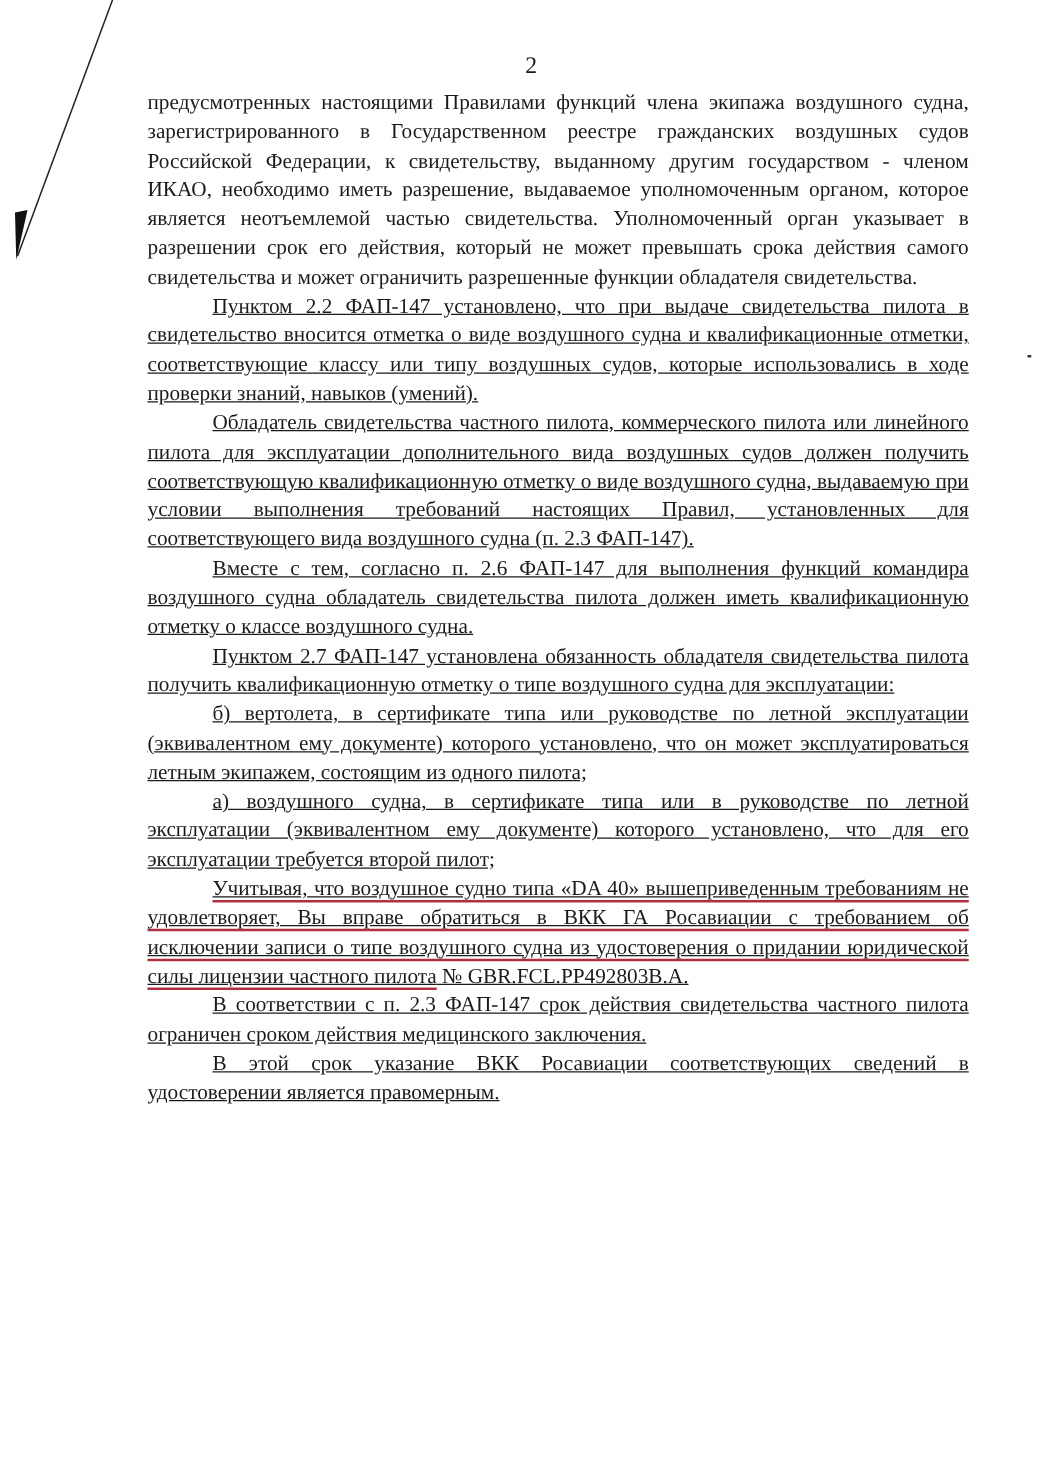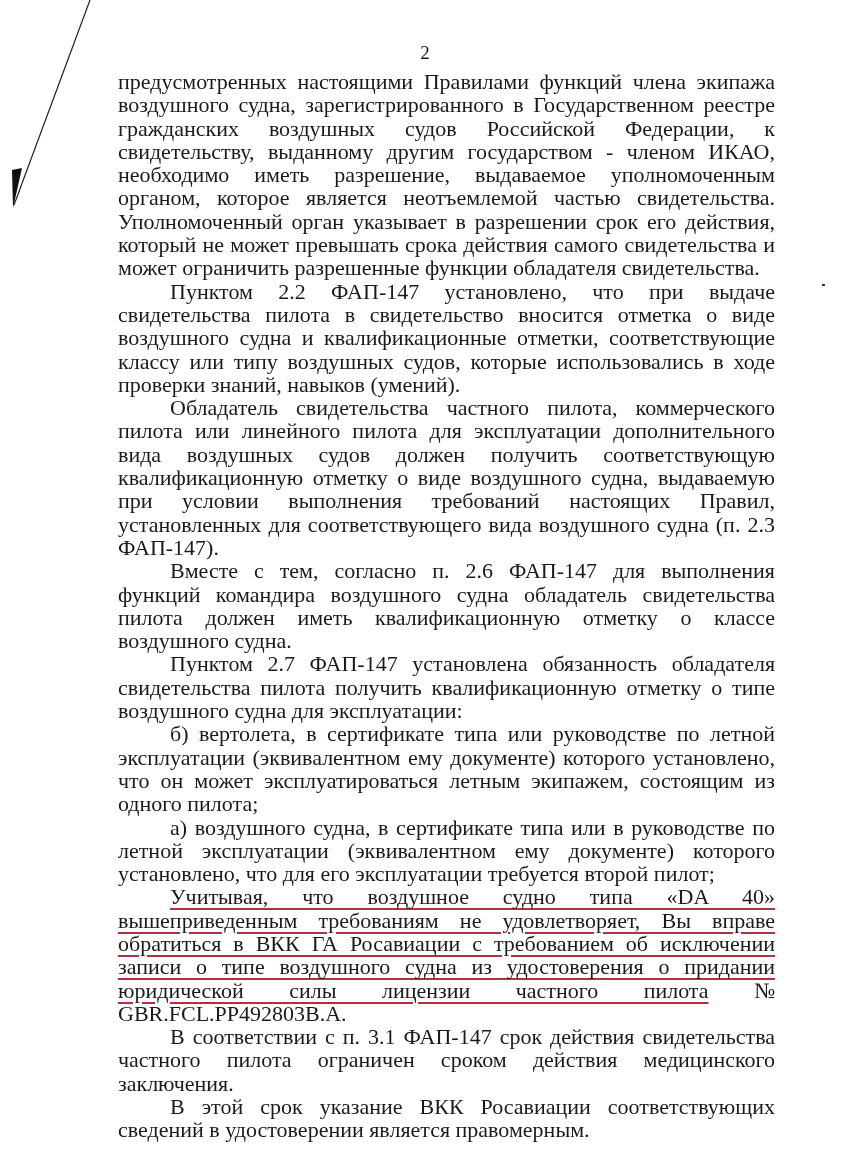--- a/index.html
+++ b/index.html
@@ -1,23 +1,23 @@
 <!DOCTYPE html>
 <html><head>
   <meta charset="utf-8">
   <style>
     html, body { margin: 0; padding: 0; background: #ffffff; }
     body { width: 850px; height: 1169px; position: relative; overflow: hidden;
            font-family: "Liberation Serif", serif; color: #1a1a1a; }
     .page-number { position: absolute; top: 42px; left: 0; width: 850px; text-align: center;
                    font-size: 19px; }
-    .content { position: absolute; top: 70px; left: 118px; width: 657px; font-size: 22px;
+    .content { position: absolute; top: 70px; left: 118px; width: 657px; font-size: 17px;
                line-height: 23.3px; }
     .para { margin: 0; text-align: justify; text-align-last: left; }
-    .indent { text-indent: 52px; }
+    .indent { text-indent: 52px; text-decoration: underline; }
     .underlined { text-decoration: underline; text-decoration-color: #b0303f;
                   text-decoration-thickness: 2px; text-underline-offset: 4px; }
     .scan-mark { position: absolute; left: 0; top: 0; }
     .dot { position: absolute; width: 3px; height: 2px; background: #333; }
   </style>
 </head>
 <body>
 
 <svg class="scan-mark" width="100" height="220" viewBox="0 0 100 220">
   <line x1="90" y1="0" x2="14" y2="205" stroke="#222" stroke-width="1.2"></line>
@@ -29,15 +29,15 @@
 
 <div class="content">
   <p class="para">предусмотренных настоящими Правилами функций члена экипажа воздушного судна, зарегистрированного в Государственном реестре гражданских воздушных судов Российской Федерации, к свидетельству, выданному другим государством - членом ИКАО, необходимо иметь разрешение, выдаваемое уполномоченным органом, которое является неотъемлемой частью свидетельства. Уполномоченный орган указывает в разрешении срок его действия, который не может превышать срока действия самого свидетельства и может ограничить разрешенные функции обладателя свидетельства.</p>
   <p class="para indent">Пунктом 2.2 ФАП-147 установлено, что при выдаче свидетельства пилота в свидетельство вносится отметка о виде воздушного судна и квалификационные отметки, соответствующие классу или типу воздушных судов, которые использовались в ходе проверки знаний, навыков (умений).</p>
   <p class="para indent">Обладатель свидетельства частного пилота, коммерческого пилота или линейного пилота для эксплуатации дополнительного вида воздушных судов должен получить соответствующую квалификационную отметку о виде воздушного судна, выдаваемую при условии выполнения требований настоящих Правил, установленных для соответствующего вида воздушного судна (п. 2.3 ФАП-147).</p>
   <p class="para indent">Вместе с тем, согласно п. 2.6 ФАП-147 для выполнения функций командира воздушного судна обладатель свидетельства пилота должен иметь квалификационную отметку о классе воздушного судна.</p>
   <p class="para indent">Пунктом 2.7 ФАП-147 установлена обязанность обладателя свидетельства пилота получить квалификационную отметку о типе воздушного судна для эксплуатации:</p>
   <p class="para indent">б) вертолета, в сертификате типа или руководстве по летной эксплуатации (эквивалентном ему документе) которого установлено, что он может эксплуатироваться летным экипажем, состоящим из одного пилота;</p>
   <p class="para indent">а) воздушного судна, в сертификате типа или в руководстве по летной эксплуатации (эквивалентном ему документе) которого установлено, что для его эксплуатации требуется второй пилот;</p>
   <p class="para indent"><span class="underlined">Учитывая, что воздушное судно типа «DA 40» вышеприведенным требованиям не удовлетворяет, Вы вправе обратиться в ВКК ГА Росавиации с требованием об исключении записи о типе воздушного судна из удостоверения о придании юридической силы лицензии частного пилота</span><span> № GBR.FCL.PP492803B.A.</span></p>
-  <p class="para indent">В соответствии с п. 3.1 ФАП-147 срок действия свидетельства частного пилота ограничен сроком действия медицинского заключения.</p>
+  <p class="para indent">В соответствии с п. 2.3 ФАП-147 срок действия свидетельства частного пилота ограничен сроком действия медицинского заключения.</p>
   <p class="para indent">В этой срок указание ВКК Росавиации соответствующих сведений в удостоверении является правомерным.</p>
 </div>
 
 </body></html>

